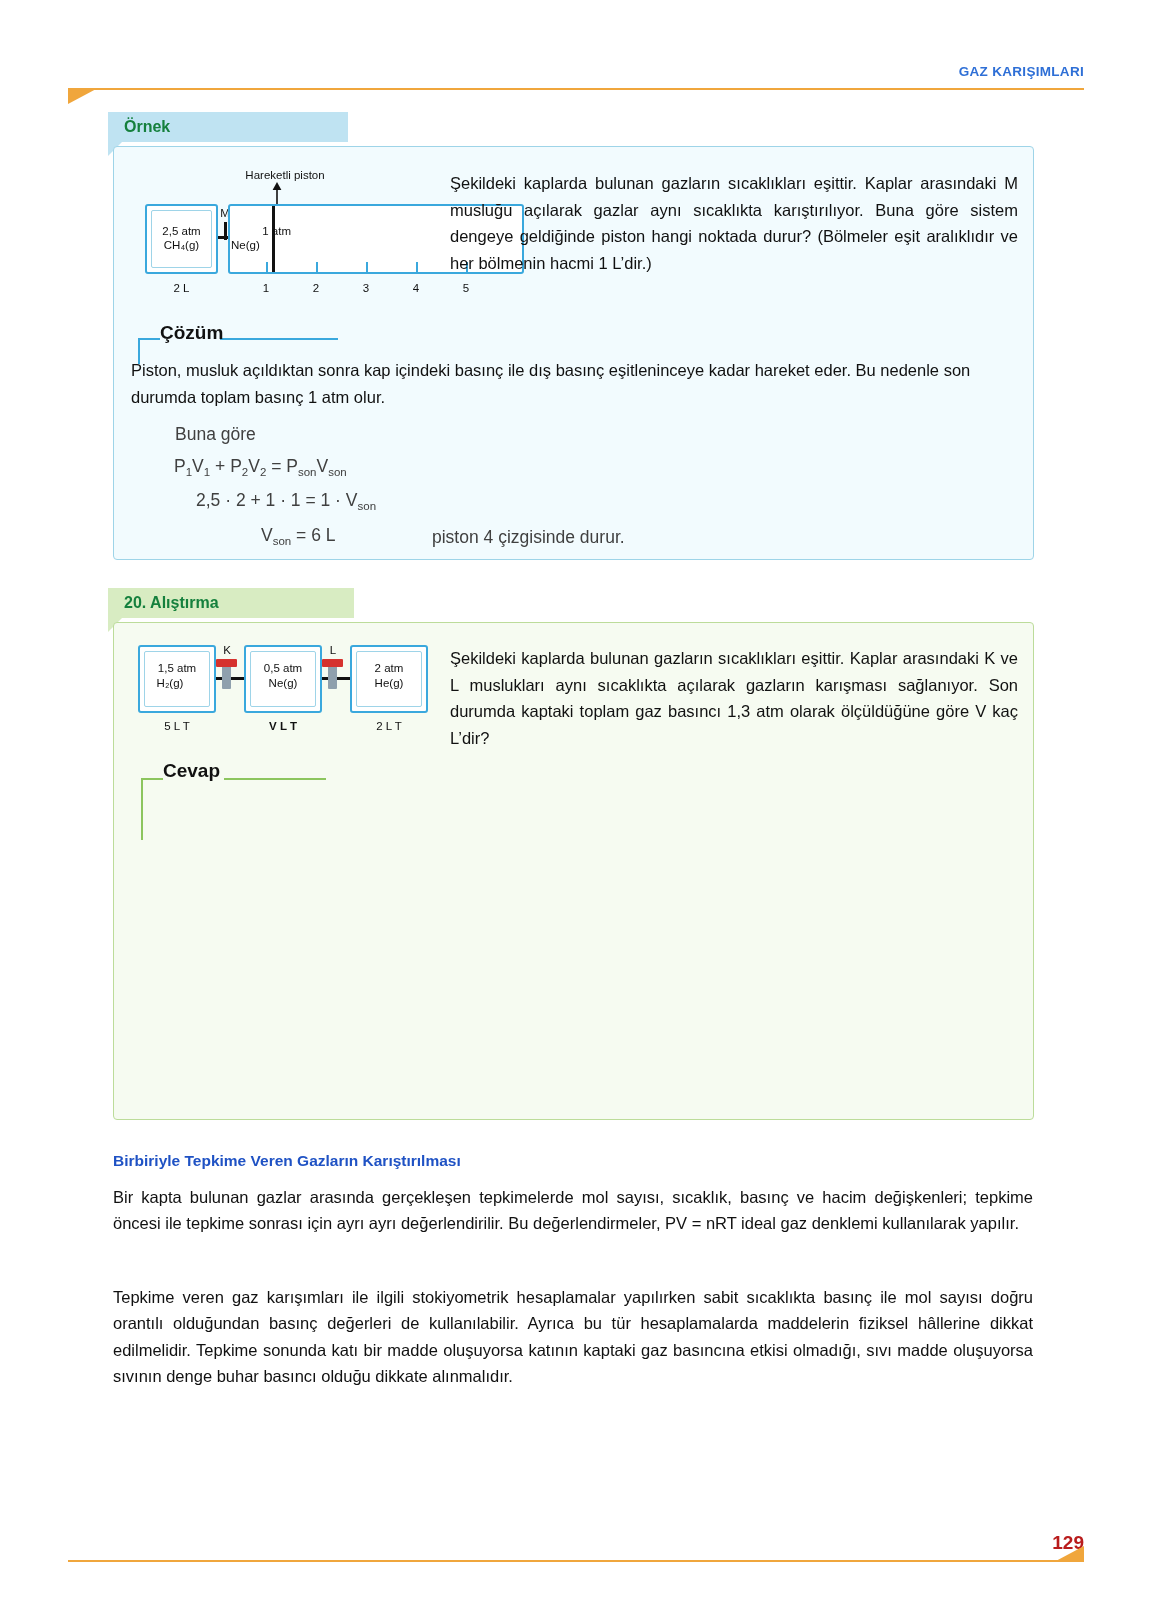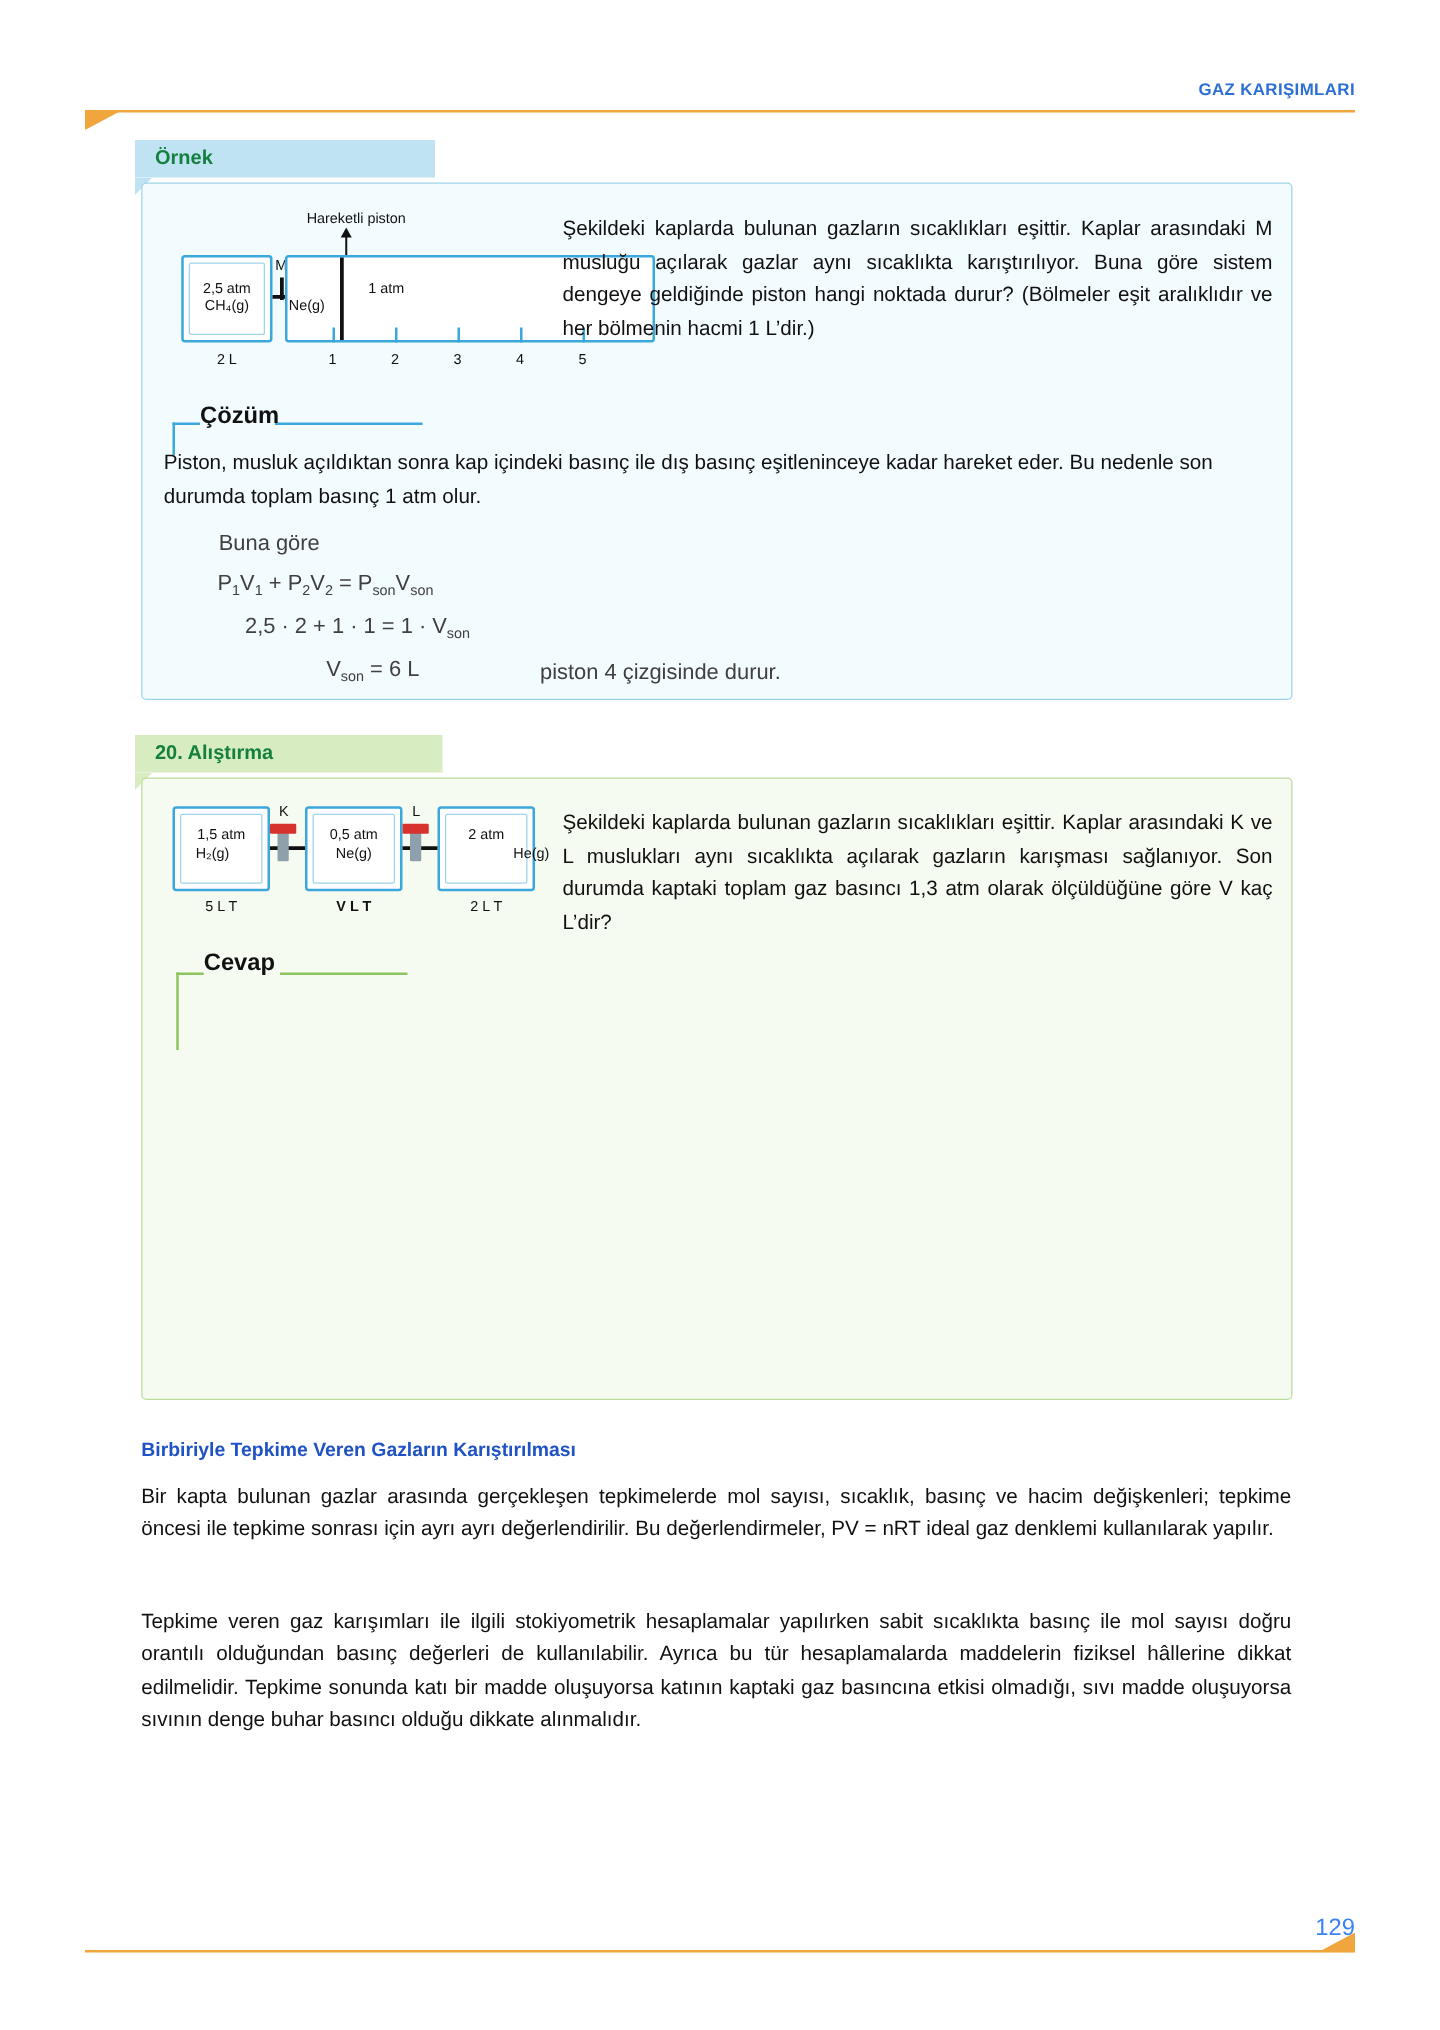--- a/index.html
+++ b/index.html
@@ -176,22 +176,22 @@
     text-align: justify;
     color: #111;
   }
 
   
   .page-number {
     position: absolute;
     right: 68px;
     bottom: 70px;
     font-size: 19px;
-    font-weight: 400;
-    color: #3b82f6;
+    font-weight: 700;
+    color: #b91c1c;
   }
   .footer-rule {
     position: absolute;
     bottom: 62px;
     left: 68px;
     right: 68px;
     height: 2px;
     background: #f0a63c;
   }
   .footer-corner {
@@ -229,21 +229,21 @@
 <div class="vessel-inner" style="left:151px; top:210px; width:61px; height:58px;"></div>
 <div class="small-label" style="left:145px; top:224px; width:73px;">2,5 atm</div>
 <div class="small-label" style="left:145px; top:238px; width:73px;">CH₄(g)</div>
 <div class="small-label" style="left:145px; top:281px; width:73px;">2 L</div>
 
 <div class="valve-stem" style="left:218px; top:236px; width:22px; height:3px;"></div>
 <div class="valve-stem" style="left:224px; top:222px; width:2.5px; height:18px;"></div>
 <div class="small-label" style="left:207px; top:206px; width:36px;">M</div>
 
 <div class="vessel" style="left:228px; top:204px; width:296px; height:70px;"></div>
-<div class="small-label" style="left:231px; top:224px; width:60px; text-align:center;margin-left:48px;">1 atm</div>
+<div class="small-label" style="left:231px; top:224px; width:60px; text-align:right;">1 atm</div>
 <div class="small-label" style="left:231px; top:238px; width:60px; text-align:left;">Ne(g)</div>
 
 <div class="piston" style="left:272px; top:206px; height:66px;"></div>
 
 <div class="tick" style="left:266px; top:262px; height:12px;"></div>
 <div class="tick" style="left:316px; top:262px; height:12px;"></div>
 <div class="tick" style="left:366px; top:262px; height:12px;"></div>
 <div class="tick" style="left:416px; top:262px; height:12px;"></div>
 <div class="tick" style="left:466px; top:262px; height:12px;"></div>
 
@@ -291,21 +291,21 @@
 
 <div class="vessel" style="left:244px; top:645px; width:78px; height:68px;"></div>
 <div class="vessel-inner" style="left:250px; top:651px; width:66px; height:56px;"></div>
 <div class="small-label" style="left:244px; top:661px; width:78px;">0,5 atm</div>
 <div class="small-label" style="left:244px; top:676px; width:78px;">Ne(g)</div>
 <div class="small-label" style="left:240px; top:719px; width:86px;font-weight:bold;">V L   T</div>
 
 <div class="vessel" style="left:350px; top:645px; width:78px; height:68px;"></div>
 <div class="vessel-inner" style="left:356px; top:651px; width:66px; height:56px;"></div>
 <div class="small-label" style="left:350px; top:661px; width:78px;">2 atm</div>
-<div class="small-label" style="left:350px; top:676px; width:78px;margin-left:36px;">He(g)</div>
+<div class="small-label" style="left:350px; top:676px; width:78px;">He(g)</div>
 <div class="small-label" style="left:346px; top:719px; width:86px;">2 L   T</div>
 
 <div class="valve-stem" style="left:216px; top:677px; width:28px; height:3px;"></div>
 <div class="valve-body" style="left:222px; top:663px; width:9px; height:26px;"></div>
 <div class="valve-red" style="left:216px; top:659px; width:21px; height:8px;"></div>
 <div class="small-label" style="left:209px; top:643px; width:36px;">K</div>
 
 <div class="valve-stem" style="left:322px; top:677px; width:28px; height:3px;"></div>
 <div class="valve-body" style="left:328px; top:663px; width:9px; height:26px;"></div>
 <div class="valve-red" style="left:322px; top:659px; width:21px; height:8px;"></div>

